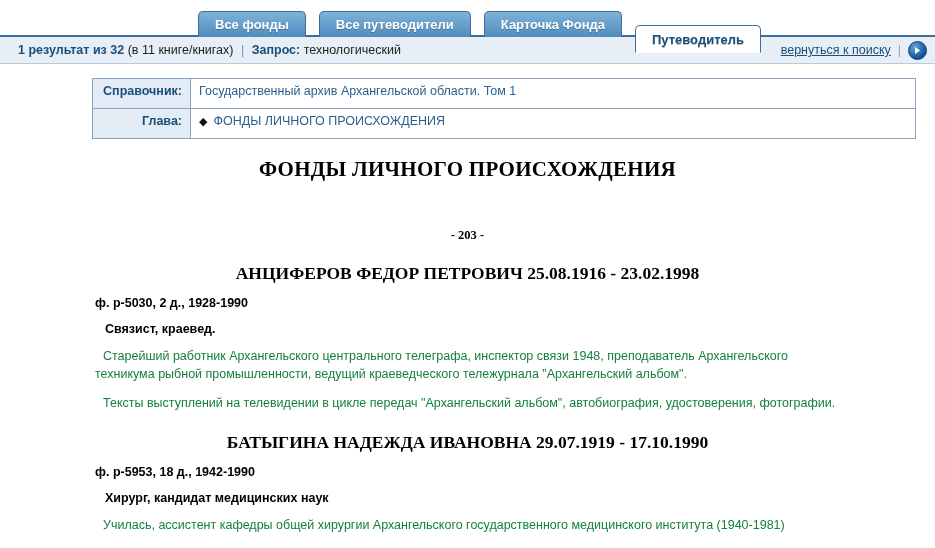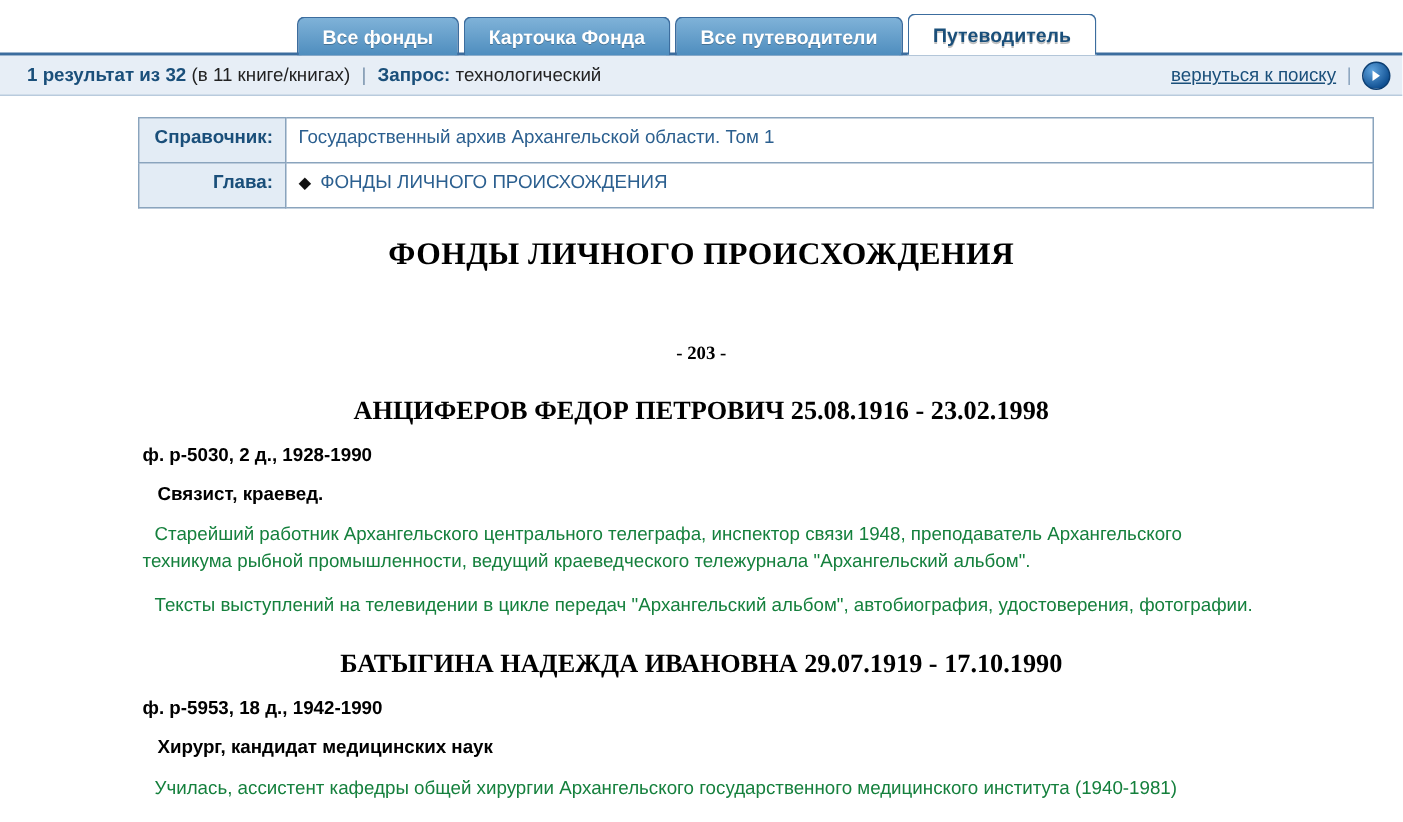--- a/index.html
+++ b/index.html
@@ -18,21 +18,21 @@
     position: relative;
     height: 37px;
     background: #ffffff;
     border-bottom: 2px solid #3c6d9e;
     padding-left: 198px;
   }
   .tabs {
     display: flex;
     align-items: flex-end;
     height: 37px;
-    gap: 3px;
+    gap: 13px;
     text-align: center;
   }
   .tab {
     height: 26px;
     line-height: 25px;
     padding: 0 16px;
     font-size: 13px;
     font-weight: bold;
     color: #ffffff;
     background: linear-gradient(#7fb2d8, #4e8dbe);
@@ -44,21 +44,21 @@
     text-shadow: 0 1px 0 rgba(0,0,0,.25);
   }
   .tab.active {
     background: #ffffff;
     color: #1a4f7a;
     height: 28px;
     line-height: 27px;
     border: 1px solid #3c6d9e;
     border-bottom: 1px solid #ffffff;
     position: relative;
-    top: 0;
+    top: 16px;
     z-index: 3;
   }
 
   
   .resultbar {
     height: 27px;
     background: #e7eef6;
     border-bottom: 1px solid #b9cbdd;
     display: flex;
     align-items: center;
@@ -171,22 +171,22 @@
   .entry-block + .entry-block { margin-top: 20px; }
   .entry-name.second { margin-top: 20px; }
   .cut { overflow: hidden; }
 </style>
 </head>
 <body>
 
 <div class="tabbar">
   <div class="tabs">
     <div class="tab">Все фонды</div>
+    <div class="tab">Все путеводители</div>
     <div class="tab">Карточка Фонда</div>
-    <div class="tab">Все путеводители</div>
     <div class="tab active">Путеводитель</div>
   </div>
 </div>
 
 <div class="resultbar">
   <div class="left">
     <span class="blue">1 результат из 32</span>
     <span>(в 11 книге/книгах)</span>
     <span class="sep">|</span>
     <span class="lbl">Запрос:</span>

